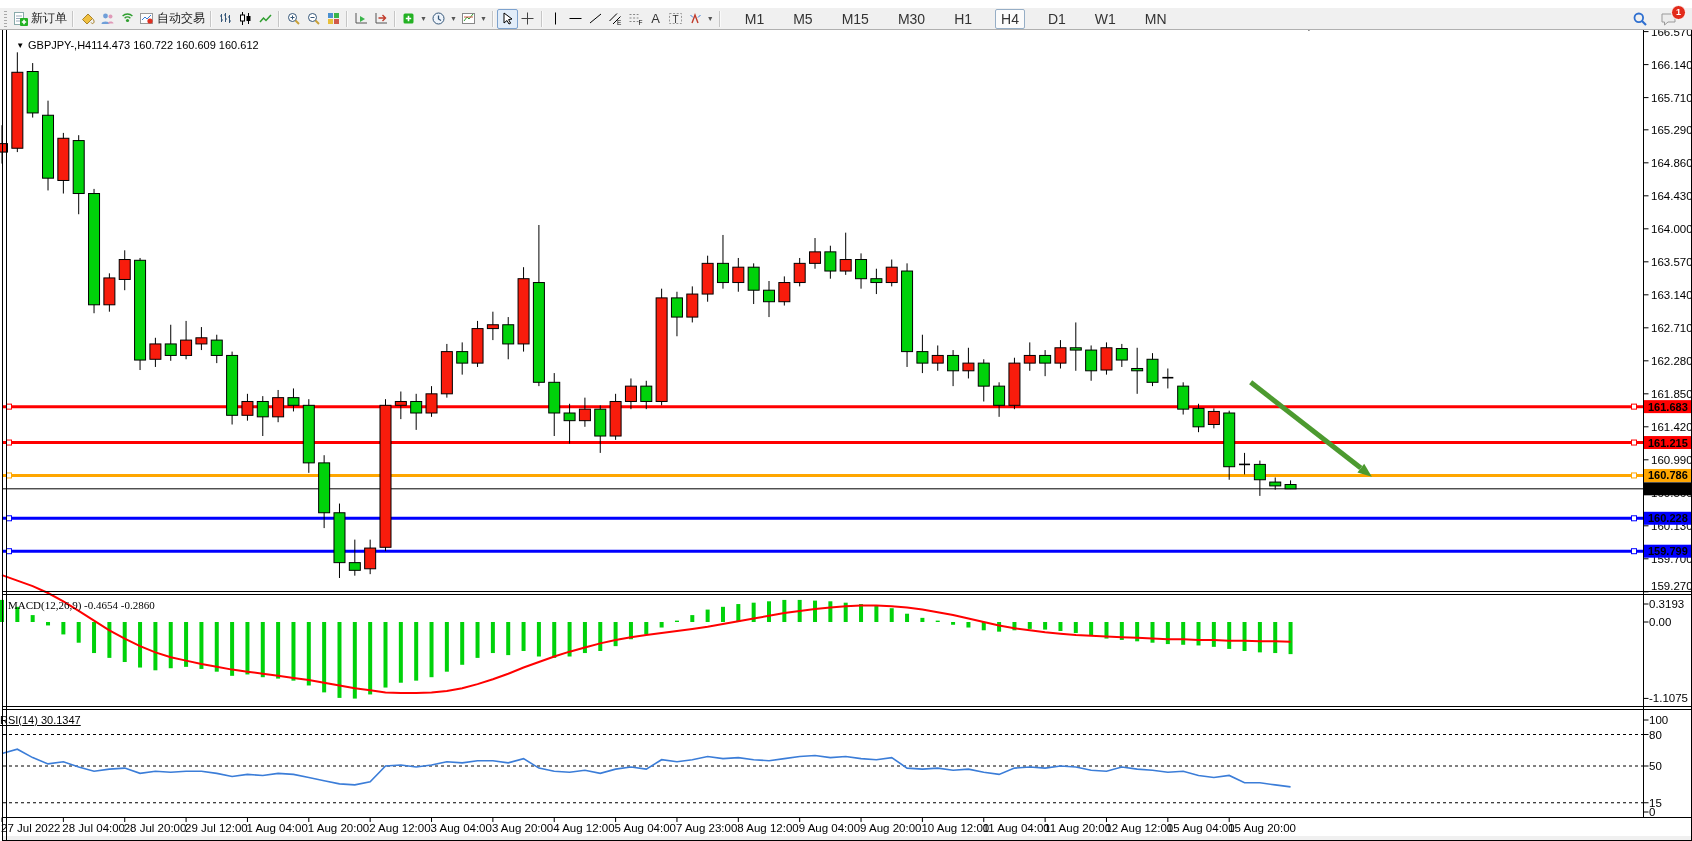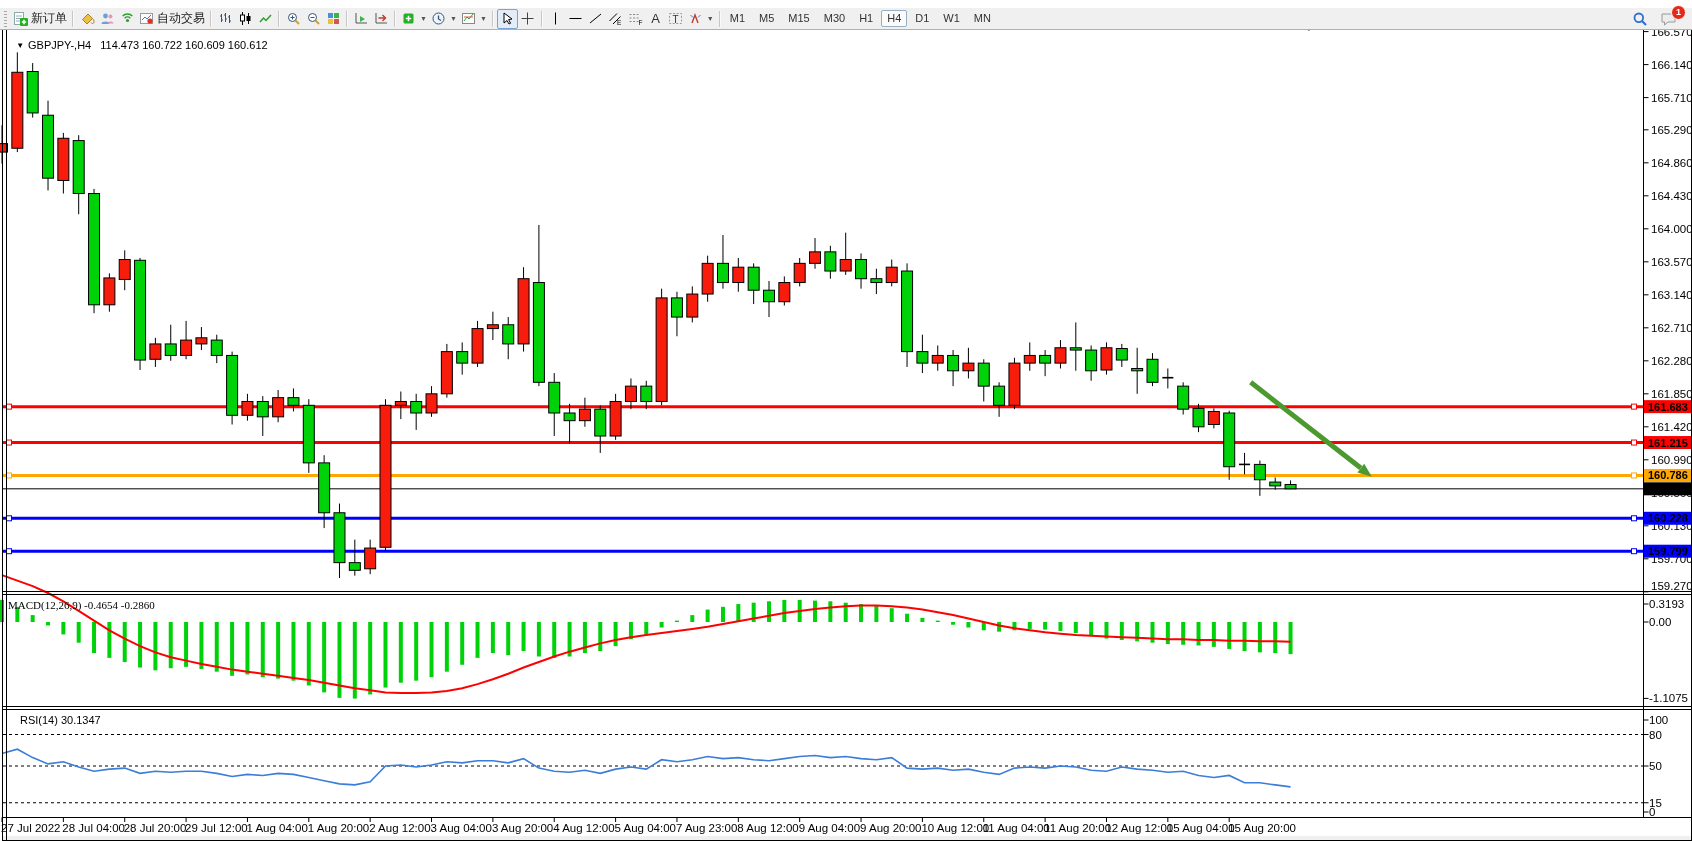--- a/index.html
+++ b/index.html
@@ -9,34 +9,34 @@
   .toolbar{position:absolute;top:8px;left:0;width:1692px;height:22px;background:#f0f0f0;
            border-bottom:1px solid #b0b0b0;display:flex;align-items:center;padding:0 2px;
            box-sizing:border-box;z-index:5;}
   .tb-btn{height:20px;min-width:20px;display:flex;align-items:center;justify-content:center;
           padding:0 2px;gap:3px;font-size:12px;color:#222;box-sizing:border-box;}
   .tb-btn svg{display:block}
   .tb-btn.pressed{background:#e2edf9;border:1px solid #7da2ce;border-radius:2px;}
   .tb-sep{width:0;height:16px;border-left:1px solid #c6c6c6;border-right:1px solid #fafafa;margin:0 3px;}
   .tb-grip{width:3px;height:16px;margin:0 4px 0 2px;
            background:repeating-linear-gradient(to bottom,#a8a8a8 0 1px,transparent 1px 3px);}
-  .tf{font-size:11px;color:#333;padding:3px 6px;line-height:1;}
+  .tf{font-size:14px;color:#333;padding:3px 6px;line-height:1;margin-left:15px;}
   .tf.active{background:#fbfbfb;border:1px solid #96aec6;border-radius:2px;padding:2px 5px;}
   .dd{font-size:7px;color:#555;margin-left:1px;}
   .tb-right{margin-left:auto;display:flex;align-items:center;gap:8px;padding-right:10px;}
   .chat-wrap{position:relative;}
   .chat-badge{position:absolute;top:-4px;right:-6px;background:#e22a1a;color:#fff;font-size:9px;
               font-weight:bold;border-radius:50%;width:13px;height:13px;display:flex;
               align-items:center;justify-content:center;border:1px solid #fff;}
   
   #chart-svg{position:absolute;top:0;left:0;z-index:1;}
   #chart-svg text{font-family:"Liberation Sans","DejaVu Sans",sans-serif;fill:#000;}
   .overlay{position:absolute;z-index:2;font-size:11px;color:#000;white-space:pre;}
   .overlay .tri{font-size:8px;vertical-align:1px;margin-right:4px;}
-  .overlay .sym{margin-right:9px;}
+  .overlay .sym{margin-right:0;}
 </style>
 </head>
 <body>
 
 <div class="toolbar">
   <span class="tb-grip"></span>
 
   <span class="tb-btn">
     <svg width="15" height="15">
         <rect x="1.5" y="1.5" width="9" height="12" fill="#fff" stroke="#8aa"></rect>
@@ -675,13 +675,13 @@
     <g>
       <rect x="2.5" y="22.5" width="1689" height="818" fill="none" stroke="#000"></rect>
       <line x1="6.5" y1="22.5" x2="6.5" y2="840.5" stroke="#000"></line>
     </g>
   </svg>
 
 <div class="overlay" style="top:27px;left:10px;">
   <span class="tri">▼</span><span class="sym">GBPJPY-,H4</span><span>114.473 160.722 160.609 160.612</span>
 </div>
 <div class="overlay" style="top:599px;left:8px;font-family:Liberation Serif, serif;">MACD(12,26,9) -0.4654 -0.2860</div>
-<div class="overlay" style="top:714px;left:20px;">RSI(14) 30.1347</div>
+<div class="overlay" style="top:714px;left:0;text-decoration:underline;">RSI(14) 30.1347</div>
 
 </body></html>

